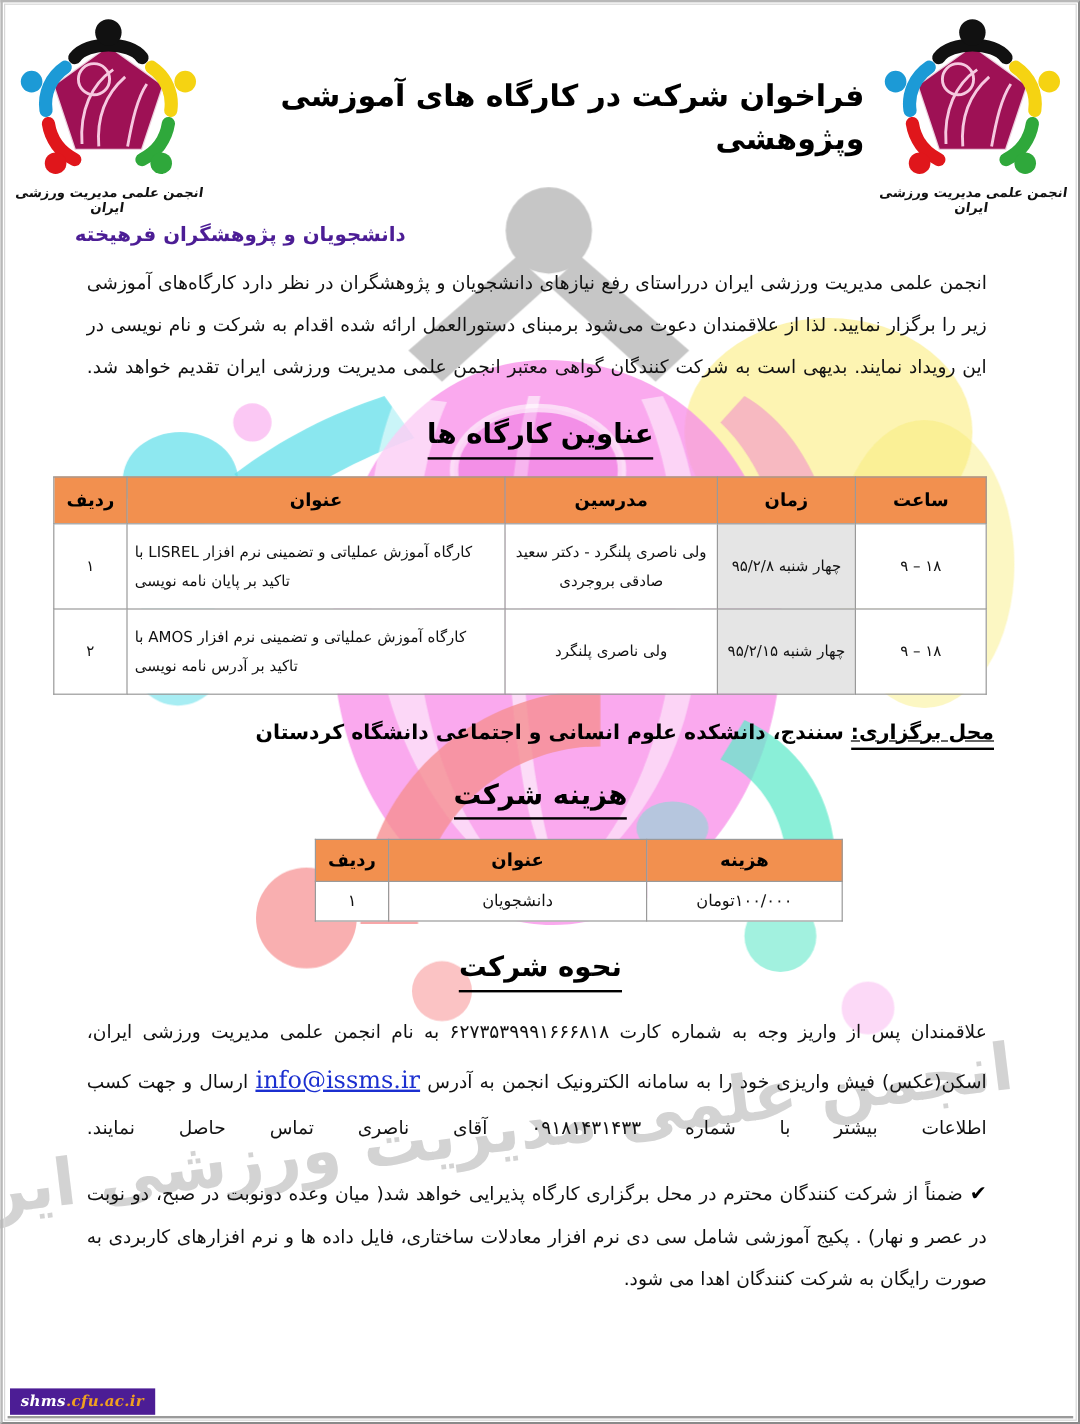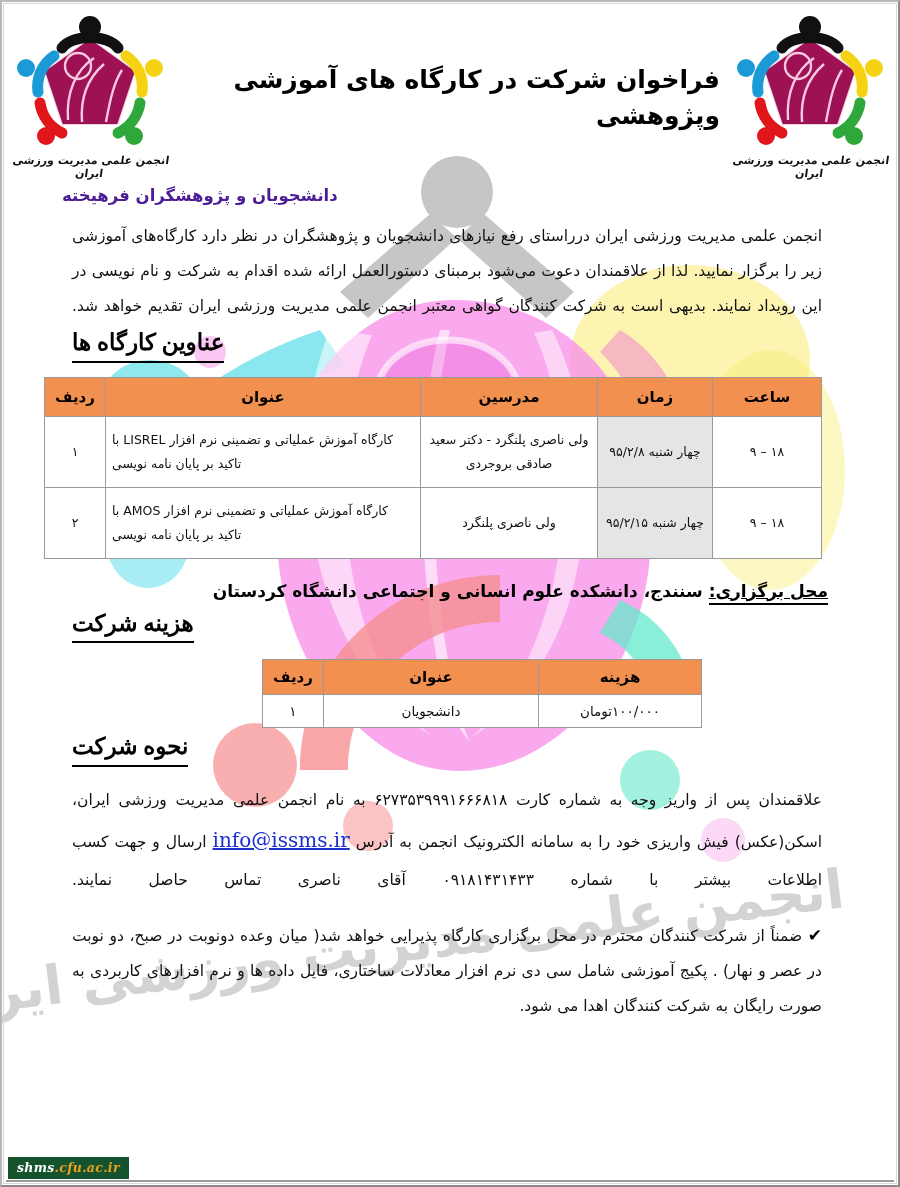--- a/index.html
+++ b/index.html
@@ -99,24 +99,23 @@
     font-size:15.5px;
     line-height:2.25;
     color:#111;
     padding:14px 78px 0 72px;
   }
   .body-para.last-right{text-align-last:right;}
 
   
   .sec-head{
     direction:rtl;
-    text-align:left;
+    text-align:center;
     padding:0 72px 0 72px;
-    margin-top:4px;
-    font-family:Liberation Serif, serif;
+    margin-top:24px;
   }
   .sec-head span{
     display:inline-block;
     font-size:23px;
     font-weight:700;
     color:#000;
     border-bottom:2.5px solid #000;
     padding-bottom:3px;
     line-height:1.3;
   }
@@ -209,21 +208,21 @@
   .check-mark{
     font-weight:700;
     font-size:17px;
     color:#000;
   }
 
   
   .footer-badge{
     position:absolute;
     left:8px;bottom:8px;
-    background:#14532d;
+    background:#4c1d95;
     padding:3px 9px 4px 9px;
     font-size:12.5px;
     font-weight:700;
     font-style:italic;
     font-family:"DejaVu Serif","Liberation Serif",serif;
     letter-spacing:.3px;
     z-index:40;
     direction:ltr;
   }
   .footer-badge .w{color:#ffffff;}
@@ -378,21 +377,21 @@
             <td class="cell-white">۱۸ – ۹</td>
             <td class="cell-amber">چهار شنبه ۹۵/۲/۸</td>
             <td class="cell-white">ولی ناصری پلنگرد - دکتر سعید صادقی بروجردی</td>
             <td class="cell-white cell-onvan">کارگاه آموزش عملیاتی و تضمینی نرم افزار LISREL با تاکید بر پایان نامه نویسی</td>
             <td class="cell-white">۱</td>
           </tr>
           <tr>
             <td class="cell-white">۱۸ – ۹</td>
             <td class="cell-amber">چهار شنبه ۹۵/۲/۱۵</td>
             <td class="cell-white">ولی ناصری پلنگرد</td>
-            <td class="cell-white cell-onvan">کارگاه آموزش عملیاتی و تضمینی نرم افزار AMOS با تاکید بر پایان نامه نویسی</td>
+            <td class="cell-white cell-onvan">کارگاه آموزش عملیاتی و تضمینی نرم افزار AMOS با تاکید بر آدرس نامه نویسی</td>
             <td class="cell-white">۲</td>
           </tr>
         </tbody>
       </table>
     </div>
 
     <div class="venue">
       <span class="venue-label">محل برگزاری:</span>
       <span>سنندج، دانشکده علوم انسانی و اجتماعی دانشگاه کردستان</span>
     </div>

